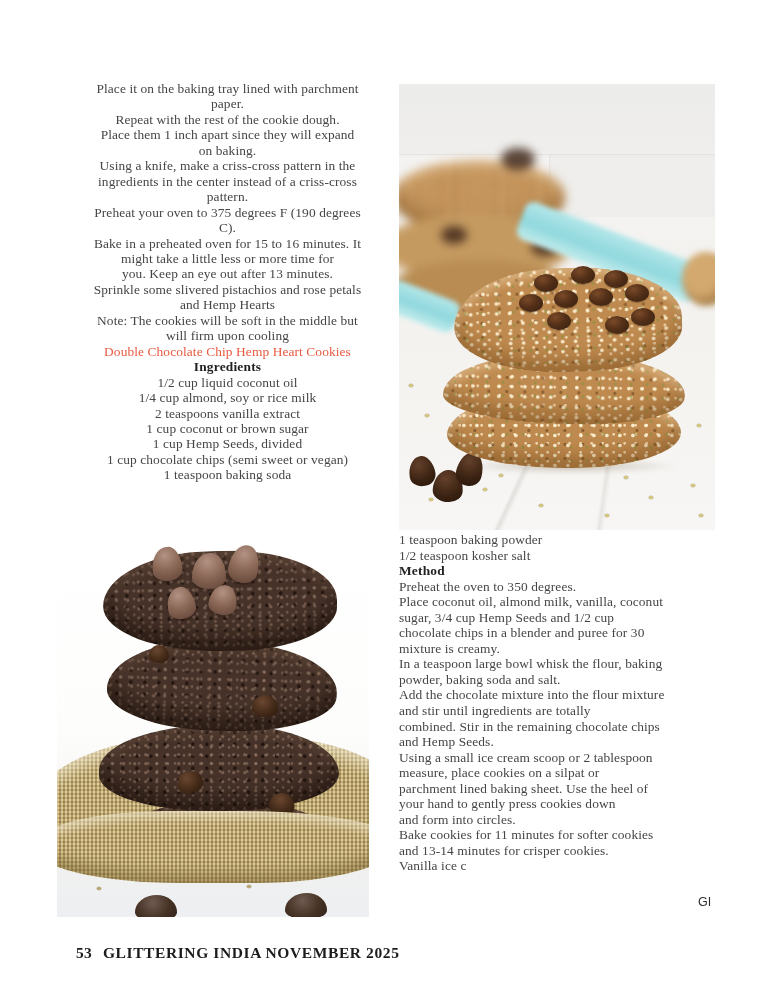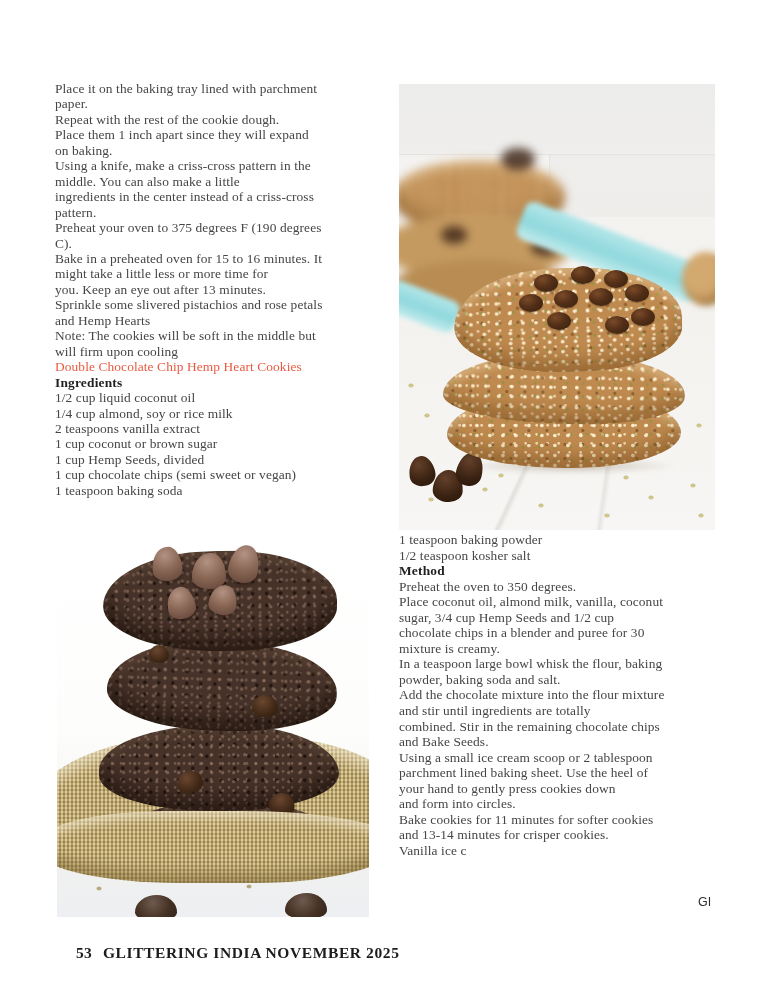--- a/index.html
+++ b/index.html
@@ -1,21 +1,21 @@
 <!DOCTYPE html>
 <html><head>
 <meta charset="utf-8">
 <style>
   html,body{margin:0;padding:0;background:#ffffff;}
   body{width:770px;height:990px;font-family:"Liberation Serif", serif;}
   .page{position:relative;width:770px;height:990px;background:#ffffff;overflow:hidden;}
 
   
   .textcol{position:absolute;font-size:13.4px;line-height:15.45px;color:#454545;letter-spacing:.1px;}
-  .col-left{left:55px;top:81px;width:345px;}
+  .col-left{left:55px;top:81px;width:345px;text-align:center;}
   .col-right{left:399px;top:532px;width:335px;line-height:15.55px;}
   .line{white-space:nowrap;}
   .line.red{color:#E85A40;}
   .line.bold{color:#1F1F1F;font-weight:bold;letter-spacing:.2px;}
 
   .gi-mark{position:absolute;left:698px;top:895px;font-family:"Liberation Sans",sans-serif;
            font-size:12.5px;color:#2e2e2e;}
 
   .footer{position:absolute;left:55px;top:944px;font-size:15.5px;font-weight:bold;
           color:#1C1C1C;letter-spacing:.6px;margin-left:21px;}
@@ -119,21 +119,20 @@
 
 <div class="page">
 
   <div class="textcol col-left">
     <div class="line">Place it on the baking tray lined with parchment</div>
     <div class="line">paper.</div>
     <div class="line">Repeat with the rest of the cookie dough.</div>
     <div class="line">Place them 1 inch apart since they will expand</div>
     <div class="line">on baking.</div>
     <div class="line">Using a knife, make a criss-cross pattern in the</div>
-    <div class="line">middle. You can also make a little</div>
     <div class="line">ingredients in the center instead of a criss-cross</div>
     <div class="line">pattern.</div>
     <div class="line">Preheat your oven to 375 degrees F (190 degrees</div>
     <div class="line">C).</div>
     <div class="line">Bake in a preheated oven for 15 to 16 minutes. It</div>
     <div class="line">might take a little less or more time for</div>
     <div class="line">you. Keep an eye out after 13 minutes.</div>
     <div class="line">Sprinkle some slivered pistachios and rose petals</div>
     <div class="line">and Hemp Hearts</div>
     <div class="line">Note: The cookies will be soft in the middle but</div>
@@ -206,22 +205,23 @@
     <div class="line">Preheat the oven to 350 degrees.</div>
     <div class="line">Place coconut oil, almond milk, vanilla, coconut</div>
     <div class="line">sugar, 3/4 cup Hemp Seeds and 1/2 cup</div>
     <div class="line">chocolate chips in a blender and puree for 30</div>
     <div class="line">mixture is creamy.</div>
     <div class="line">In a teaspoon large bowl whisk the flour, baking</div>
     <div class="line">powder, baking soda and salt.</div>
     <div class="line">Add the chocolate mixture into the flour mixture</div>
     <div class="line">and stir until ingredients are totally</div>
     <div class="line">combined. Stir in the remaining chocolate chips</div>
-    <div class="line">and Bake Seeds.</div>
+    <div class="line">and Hemp Seeds.</div>
     <div class="line">Using a small ice cream scoop or 2 tablespoon</div>
+    <div class="line">measure, place cookies on a silpat or</div>
     <div class="line">parchment lined baking sheet. Use the heel of</div>
     <div class="line">your hand to gently press cookies down</div>
     <div class="line">and form into circles.</div>
     <div class="line">Bake cookies for 11 minutes for softer cookies</div>
     <div class="line">and 13-14 minutes for crisper cookies.</div>
     <div class="line">Vanilla ice c</div>
   </div>
 
   <div class="photo photo-left">
     <i class="pl-burlap-band burlap"></i>

